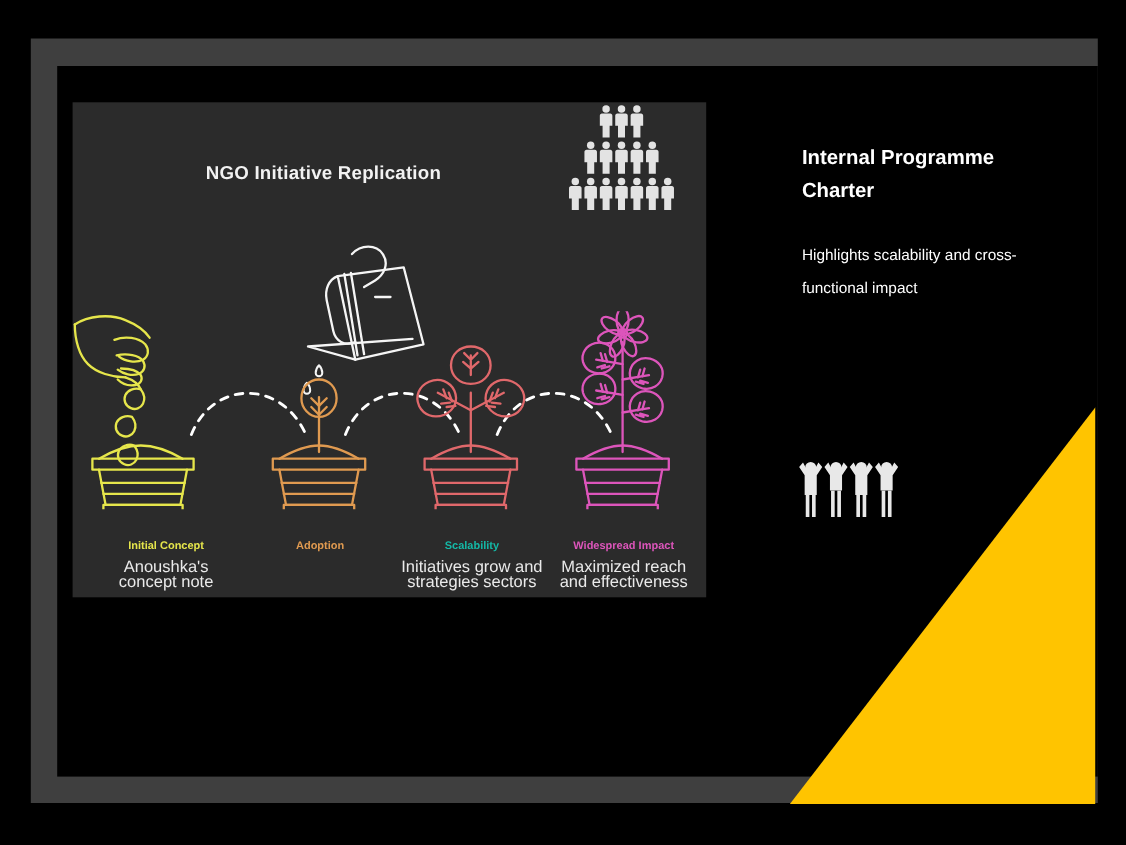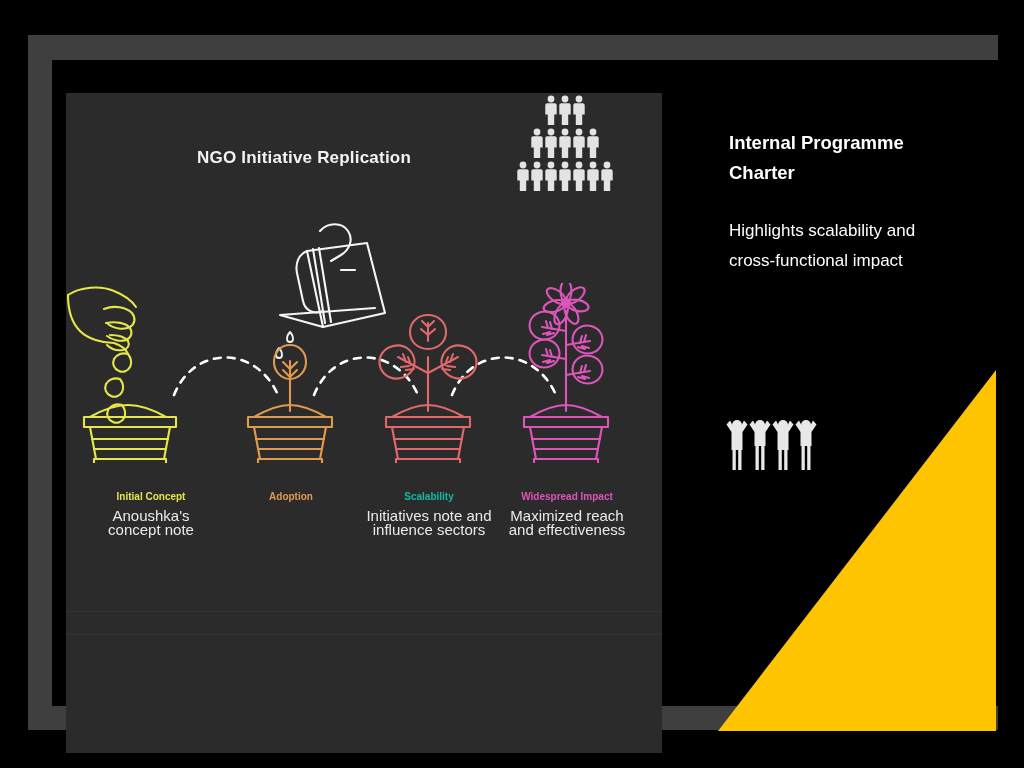--- a/index.html
+++ b/index.html
@@ -23,24 +23,23 @@
   }
   
   .yellow-wedge{
     position:absolute;left:718px;top:370px;width:278px;height:361px;
     background:#ffc400;
     clip-path:polygon(100% 0, 100% 100%, 0 100%);
   }
 
   
   .panel{
-    position:absolute;left:66px;top:93px;width:576px;height:660px;
+    position:absolute;left:66px;top:93px;width:576px;height:450px;
     background:#2b2b2b;
     overflow:hidden;
-    padding-left:20px;
   }
   .panel-rule{position:absolute;left:0;width:100%;height:1px;background:#343434;}
   .panel-rule.r1{top:518px;}
   .panel-rule.r2{top:541px;}
 
   .panel-title{
     position:absolute;left:0;top:55px;width:100%;
     text-align:center;
     color:#f2f2f2;font-size:17px;font-weight:bold;letter-spacing:.2px;
     padding-right:120px;box-sizing:border-box;
@@ -57,21 +56,21 @@
   .cap .cap-title{font-size:10px;font-weight:bold;line-height:16px;}
   .cap .cap-desc{color:#eaeaea;font-size:15px;line-height:14px;margin-top:4px;}
   .cap.c0{left:20px;}
   .cap.c1{left:160px;}
   .cap.c2{left:298px;}
   .cap.c3{left:436px;}
 
   
   .side{position:absolute;left:729px;top:128px;width:200px;}
   .side-title{color:#ffffff;font-size:18.5px;font-weight:bold;line-height:30px;}
-  .side-sub{color:#ffffff;font-size:17px;line-height:30px;margin-top:28px;}
+  .side-sub{color:#ffffff;font-size:14px;line-height:30px;margin-top:28px;}
   .side-people{position:absolute;left:726px;top:416px;width:94px;height:60px;}
 </style>
 </head>
 <body>
 
 <div id="stage">
 
   <div class="frame-gray"></div>
   <div class="frame-black"></div>
   <div class="yellow-wedge"></div>
@@ -290,21 +289,21 @@
     <div class="captions">
       <div class="cap c0">
         <div class="cap-title" style="color: rgb(230, 230, 75);">Initial Concept</div>
         <div class="cap-desc">Anoushka's concept note</div>
       </div>
       <div class="cap c1">
         <div class="cap-title" style="color: rgb(224, 154, 80);">Adoption</div>
       </div>
       <div class="cap c2">
         <div class="cap-title" style="color: #14b8a6;">Scalability</div>
-        <div class="cap-desc">Initiatives note and influence sectors</div>
+        <div class="cap-desc">Initiatives grow and strategies sectors</div>
       </div>
       <div class="cap c3">
         <div class="cap-title" style="color: rgb(221, 85, 187);">Widespread Impact</div>
         <div class="cap-desc">Maximized reach and effectiveness</div>
       </div>
     </div>
 
   </div>
 
   <div class="side">

